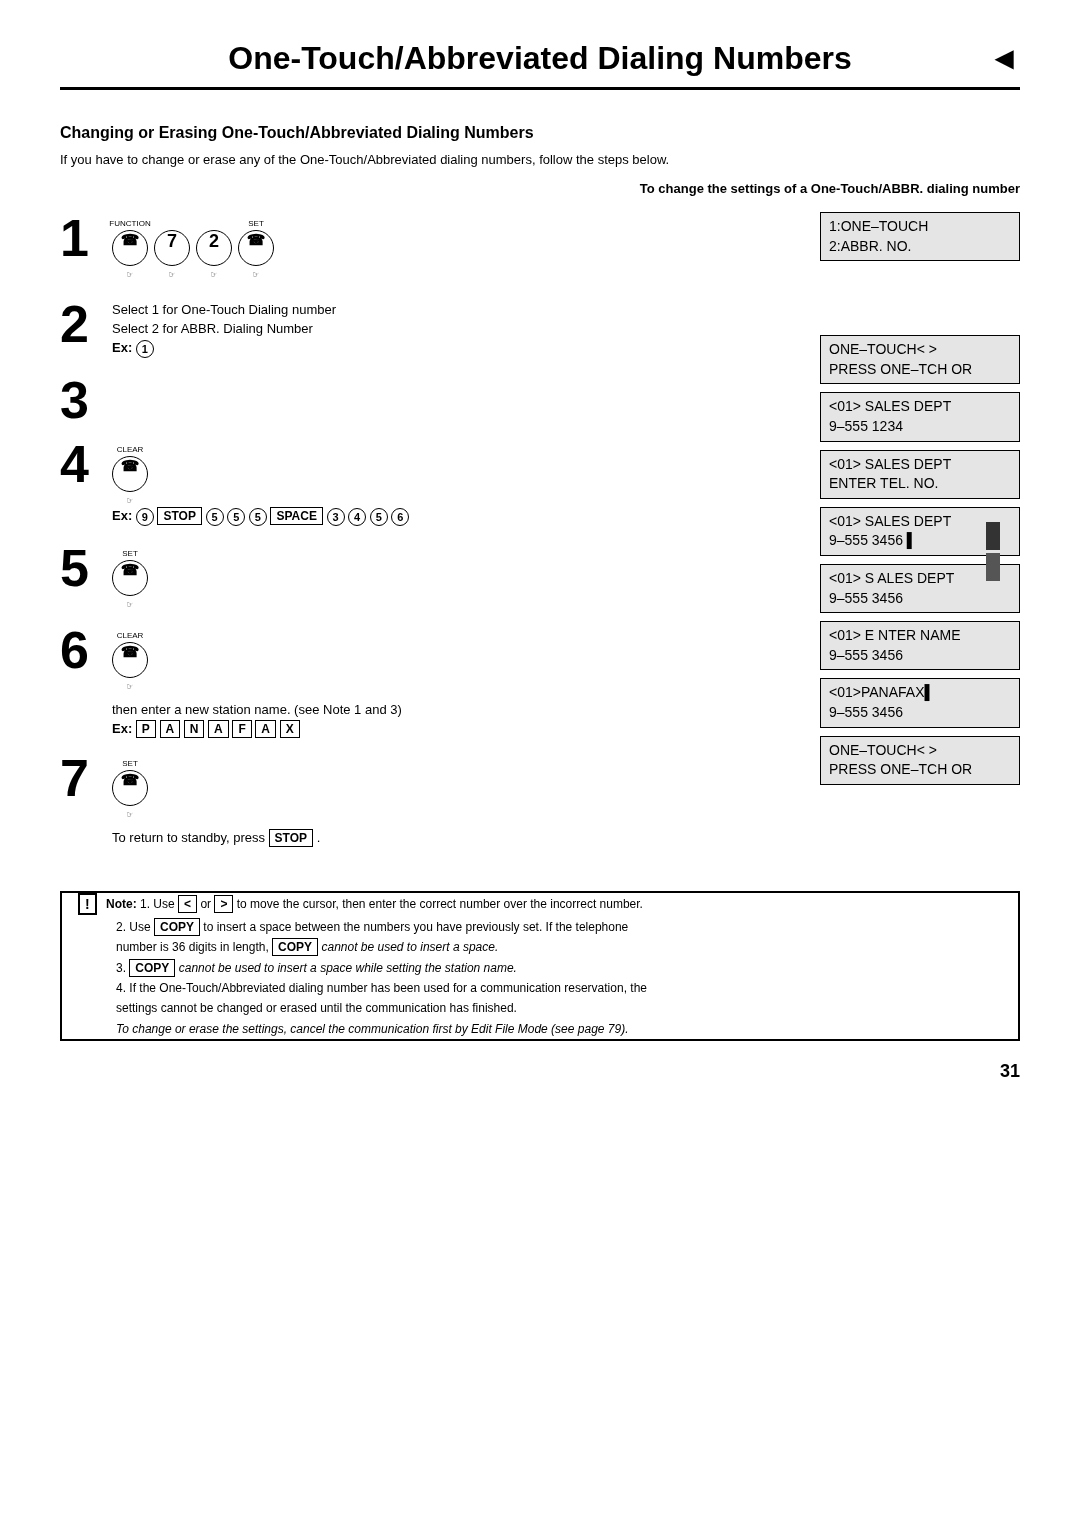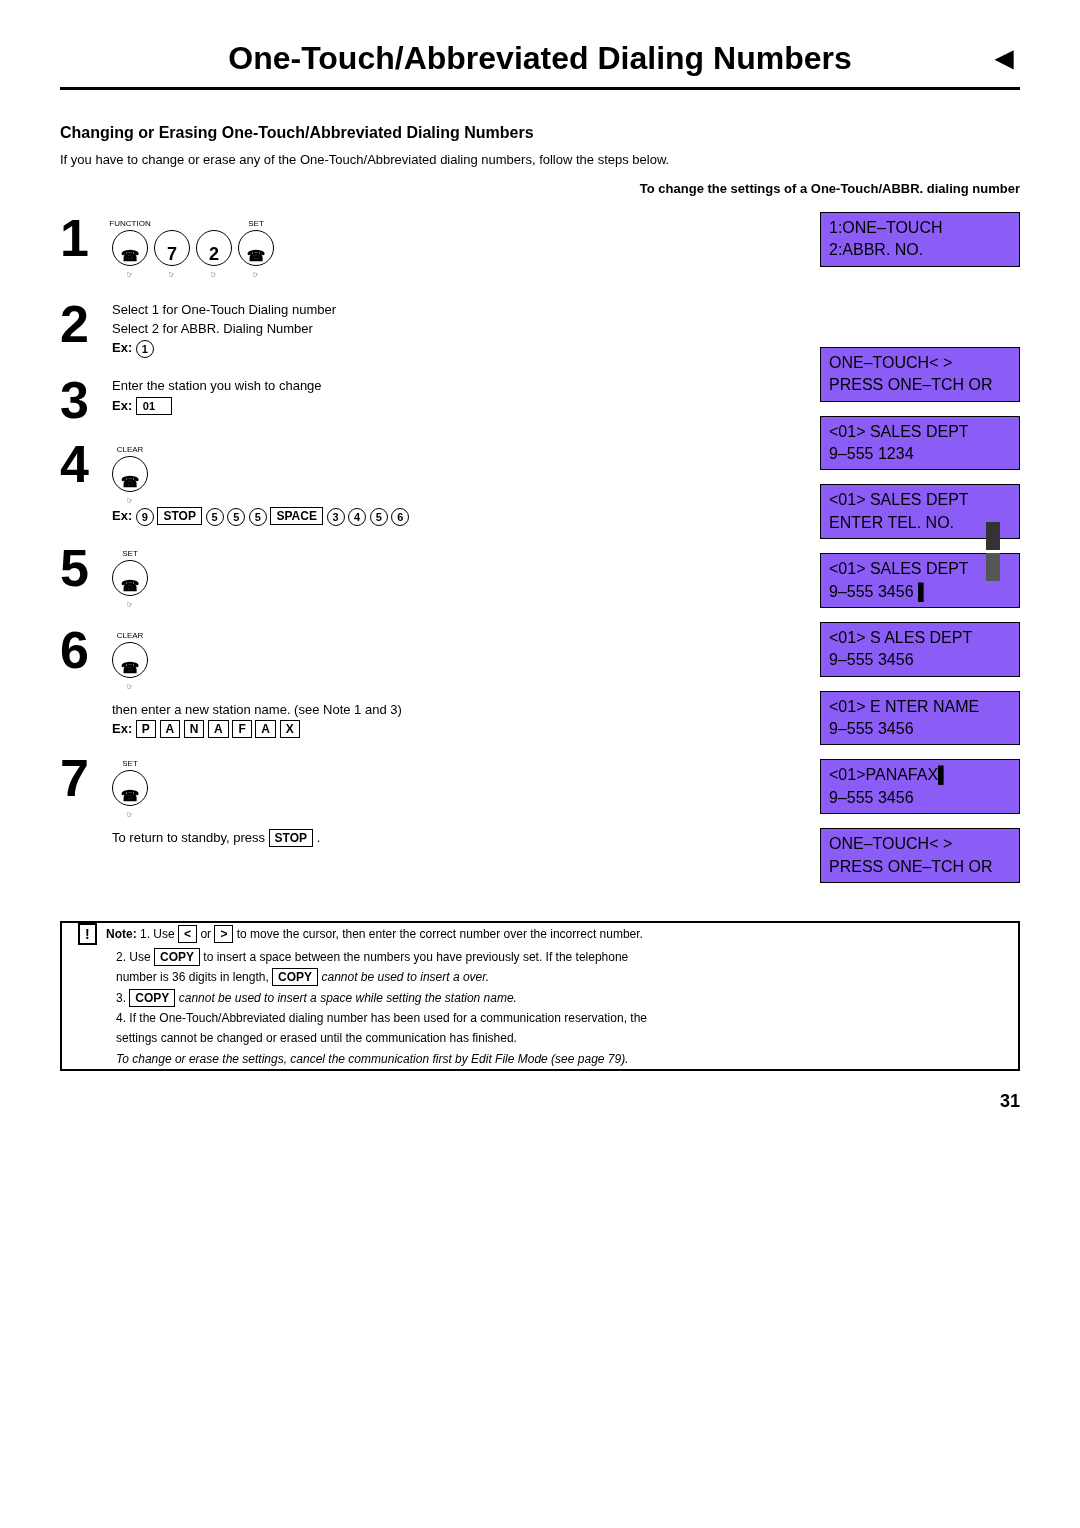--- a/index.html
+++ b/index.html
@@ -77,21 +77,21 @@
       align-items: center;
       gap: 6px;
       margin-bottom: 4px;
     }
     .key-button {
       border: 1.5px solid #000;
       border-radius: 50%;
       width: 36px;
       height: 36px;
       display: flex;
-      align-items: flex-end;
+      align-items: flex-start;
       justify-content: center;
       font-size: 15px;
       font-weight: bold;
       position: relative;
     }
     .key-button-label {
       font-size: 8px;
       position: absolute;
       top: -12px;
       left: 50%;
@@ -109,25 +109,25 @@
       font-weight: normal;
     }
     .key-button-wrapper {
       position: relative;
       padding-top: 14px;
       padding-bottom: 16px;
     }
     .display-box {
       border: 1.5px solid #000;
       padding: 4px 8px;
-      font-size: 16px;
+      font-size: 14px;
       white-space: pre-line;
       line-height: 1.4;
-      background: #8b5cf6;
-      margin-bottom: 8px;
+      background: #e5e5e5;
+      margin-bottom: 2px;
     }
     .inline-key-round {
       border: 1.5px solid #000;
       border-radius: 50%;
       width: 18px;
       height: 18px;
       display: inline-flex;
       align-items: center;
       justify-content: center;
       font-size: 11px;
@@ -214,26 +214,20 @@
         <div class="step-text">Select 1 for One-Touch Dialing number</div>
         <div class="step-text">Select 2 for ABBR. Dialing Number</div>
         <div class="ex-row">
           <b>Ex:</b> <span class="inline-key-round">1</span>
         </div>
       </div>
     </div>
 
     <div class="step-row">
       <div class="step-number">3</div>
-      <div class="step-content">
-        <div class="step-text">Enter the station you wish to change</div>
-        <div class="ex-row">
-          <b>Ex:</b> <span class="ex-input">01</span>
-        </div>
-      </div>
     </div>
 
     <div class="step-row">
       <div class="step-number">4</div>
       <div class="step-content">
         <div class="key-button-wrapper" style="display:inline-block;">
           <div class="key-button">
             <span class="key-button-label">CLEAR</span>
             <span>☎</span>
             <span class="key-button-sub">☞</span>
@@ -329,21 +323,21 @@
 </div>
 
 <div style="margin-top:30px; border: 2px solid #000; padding: 0 16px; font-size:12px; line-height:1.7;">
   <div>
     <span style="border:2px solid #000; padding:1px 5px; font-weight:bold; font-size:14px; vertical-align:middle; margin-right:6px;">!</span>
     <strong>Note:</strong>
     <span> 1. Use <span class="kbd">&lt;</span> or <span class="kbd">&gt;</span> to move the cursor, then enter the correct number over the incorrect number.</span>
   </div>
   <div style="margin-left:38px;">
     2. Use <span class="kbd">COPY</span> to insert a space between the numbers you have previously set. If the telephone
-    <br><span style="">number is 36 digits in length,</span> <span class="kbd">COPY</span> <span style="font-style:italic;">cannot be used to insert a over.</span>
+    <br><span style="">number is 36 digits in length,</span> <span class="kbd">COPY</span> <span style="font-style:italic;">cannot be used to insert a space.</span>
   </div>
   <div style="margin-left:38px;">
     3. <span class="kbd">COPY</span> <span style="font-style:italic;">cannot be used to insert a space while setting the station name.</span>
   </div>
   <div style="margin-left:38px;">
     4. If the One-Touch/Abbreviated dialing number has been used for a communication reservation, the
     <br><span>settings cannot be changed or erased until the communication has finished.</span>
     <br><span style="font-style:italic;">To change or erase the settings, cancel the communication first by Edit File Mode (see page 79).</span>
   </div>
 </div>

